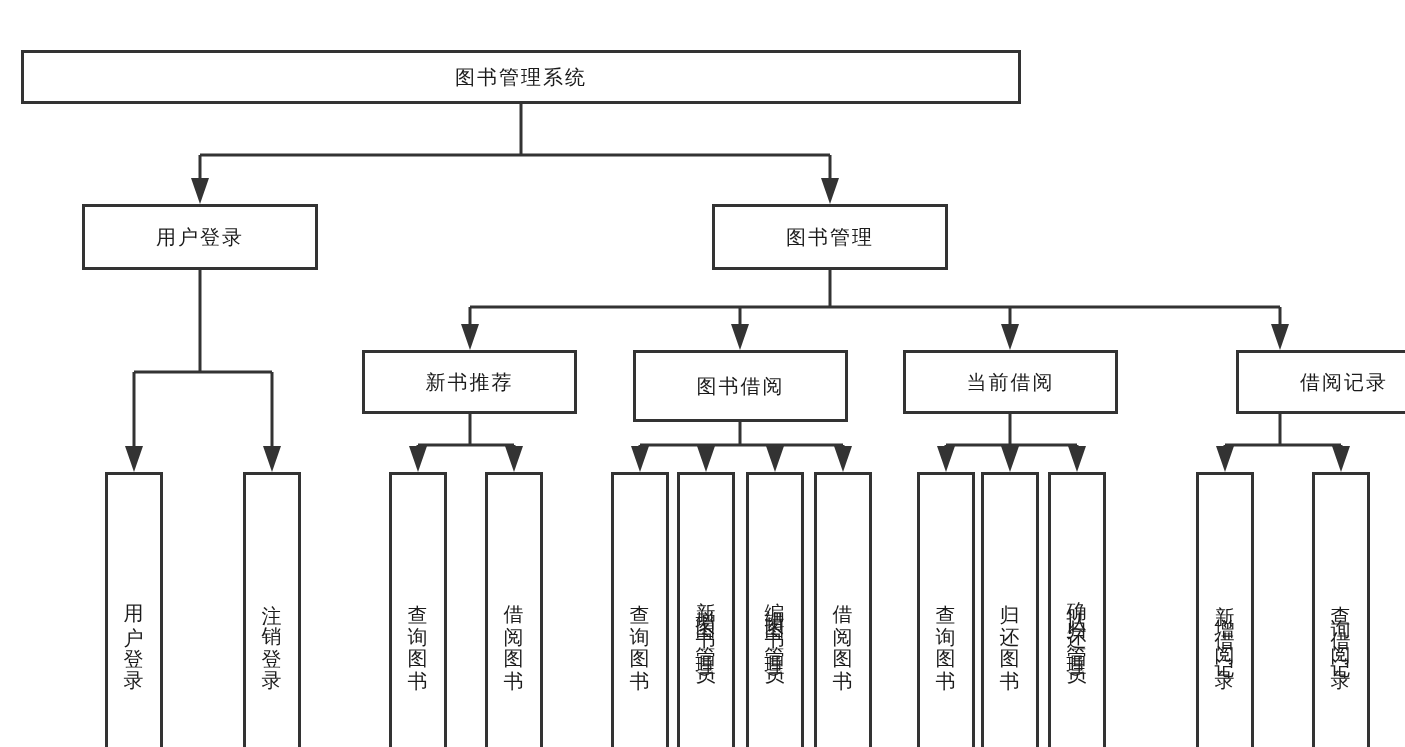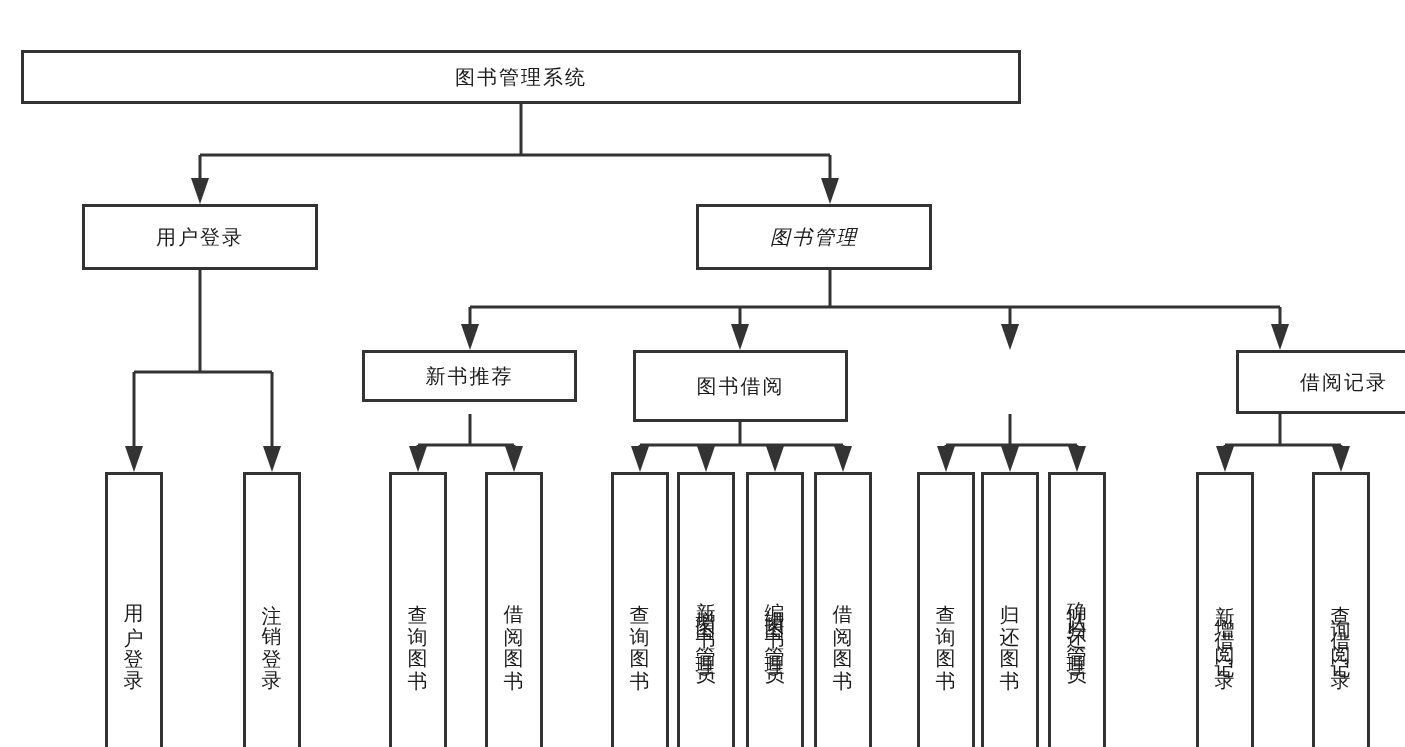--- a/index.html
+++ b/index.html
@@ -134,24 +134,25 @@
       <polygon points="1001,409 1019,409 1010,435"></polygon>
       <polygon points="1068,409 1086,409 1077,435"></polygon>
       <polygon points="1216,409 1234,409 1225,435"></polygon>
       <polygon points="1332,409 1350,409 1341,435"></polygon>
     </g>
   </svg>
 
   <div class="box hbox" style="left:21px; top:13px; width:1000px; height:54px;">图书管理系统</div>
 
   <div class="box hbox" style="left:82px; top:167px; width:236px; height:66px;">用户登录</div>
-  <div class="box hbox" style="left:696px; top:167px; width:236px; height:66px;font-style:italic;">图书管理</div>
+  <div class="box hbox" style="left:712px; top:167px; width:236px; height:66px;">图书管理</div>
 
-  <div class="box hbox" style="left:362px; top:313px; width:215px; height:52px;">新书推荐</div>
+  <div class="box hbox" style="left:362px; top:313px; width:215px; height:64px;">新书推荐</div>
   <div class="box hbox" style="left:633px; top:313px; width:215px; height:72px;">图书借阅</div>
+  <div class="box hbox" style="left:903px; top:313px; width:215px; height:64px;">当前借阅</div>
   <div class="box hbox" style="left:1236px; top:313px; width:216px; height:64px;">借阅记录</div>
 
   <div class="box vbox sp-lg" style="left:105px; top:435px; width:58px; height:300px;">用户登录</div>
   <div class="box vbox sp-lg" style="left:243px; top:435px; width:58px; height:300px;">注销登录</div>
 
   <div class="box vbox sp-lg" style="left:389px; top:435px; width:58px; height:300px;">查询图书</div>
   <div class="box vbox sp-lg" style="left:485px; top:435px; width:58px; height:300px;">借阅图书</div>
 
   <div class="box vbox sp-lg" style="left:611px; top:435px; width:58px; height:300px;">查询图书</div>
   <div class="box vbox sp-sm" style="left:677px; top:435px; width:58px; height:300px;">新增图书（管理员）</div>

